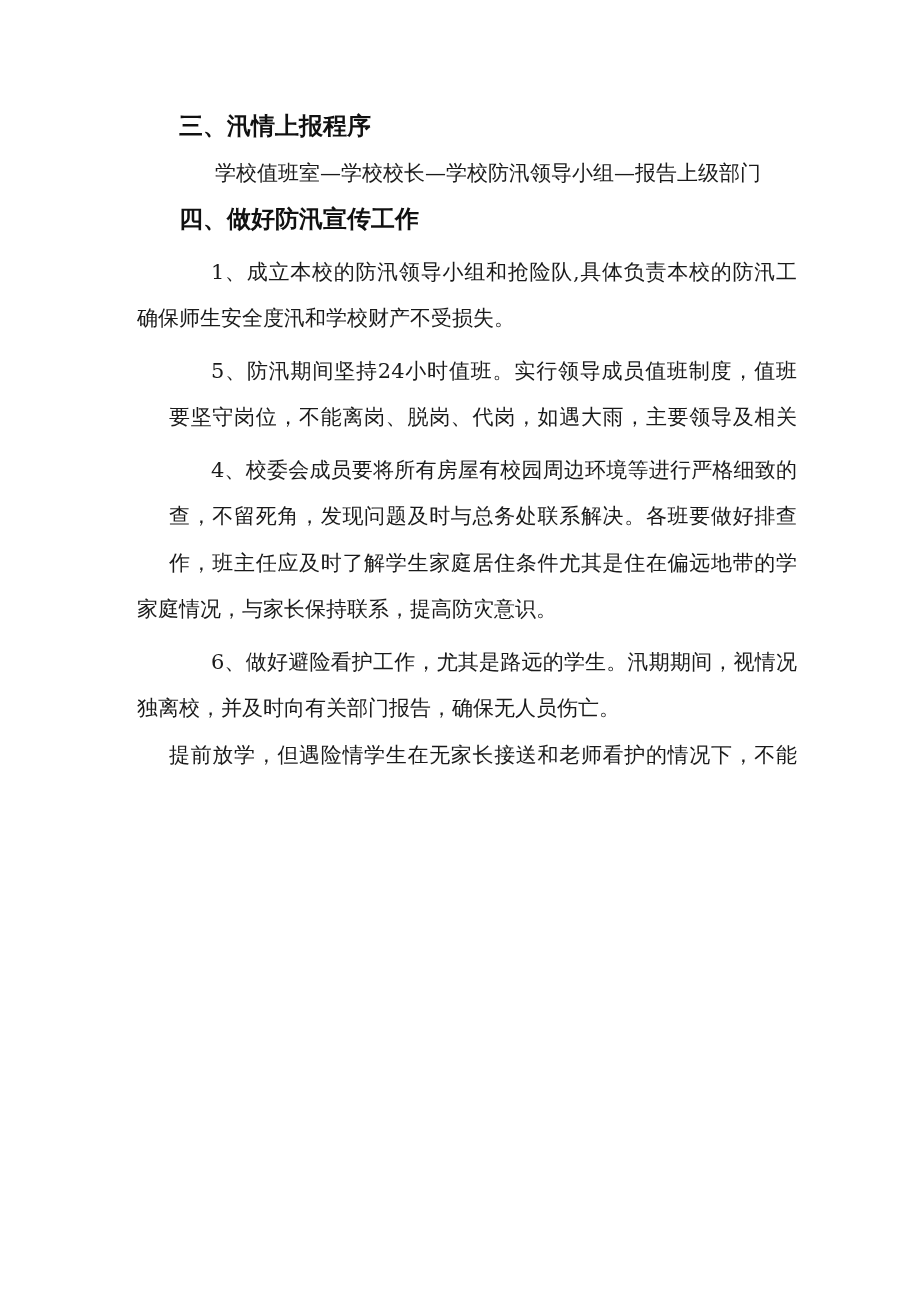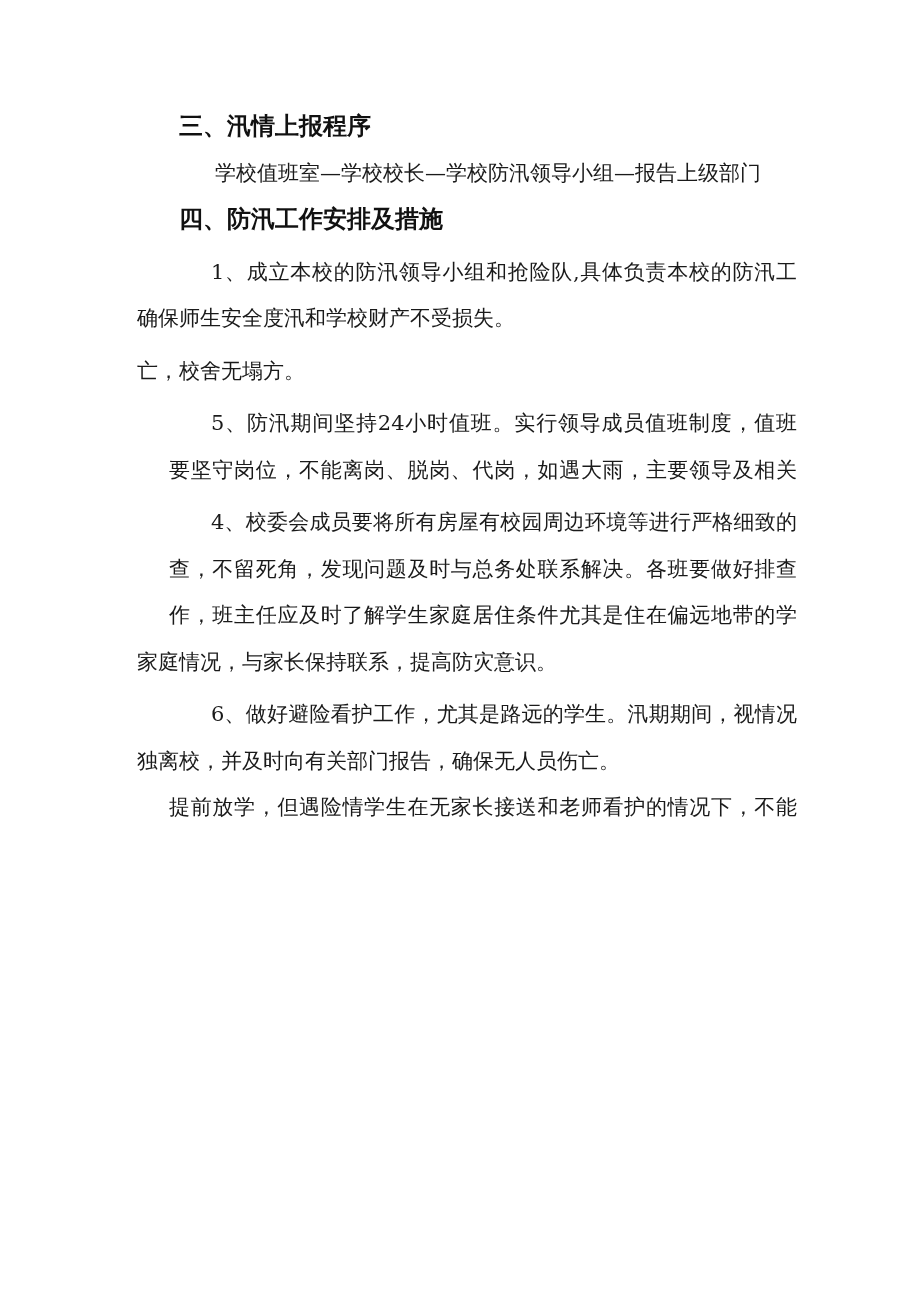--- a/index.html
+++ b/index.html
@@ -56,27 +56,26 @@
 </style>
 </head>
 <body>
 
 <div class="page">
   <div id="doc-body">
       <div class="block heading">三、汛情上报程序</div>
       <div class="block flow">
         <div class="line first">学校值班室—学校校长—学校防汛领导小组—报告上级部门</div>
       </div>
-      <div class="block heading">四、防汛工作安排及措施</div>
+      <div class="block heading">四、做好防汛宣传工作</div>
       <div class="block paragraph">
         <div class="line first fill">1、成立本校的防汛领导小组和抢险队,具体负责本校的防汛工作，</div>
         <div class="line">确保师生安全度汛和学校财产不受损失。</div>
       </div>
       <div class="block paragraph">
-        <div class="line">亡，校舍无塌方。</div>
       </div>
       <div class="block paragraph">
         <div class="line first fill">5、防汛期间坚持24小时值班。实行领导成员值班制度，值班人员</div>
         <div class="line fill">要坚守岗位，不能离岗、脱岗、代岗，如遇大雨，主要领导及相关老</div>
       </div>
       <div class="block paragraph">
         <div class="line first fill">4、校委会成员要将所有房屋有校园周边环境等进行严格细致的检</div>
         <div class="line fill">查，不留死角，发现问题及时与总务处联系解决。各班要做好排查工</div>
         <div class="line fill">作，班主任应及时了解学生家庭居住条件尤其是住在偏远地带的学生</div>
         <div class="line">家庭情况，与家长保持联系，提高防灾意识。</div>

